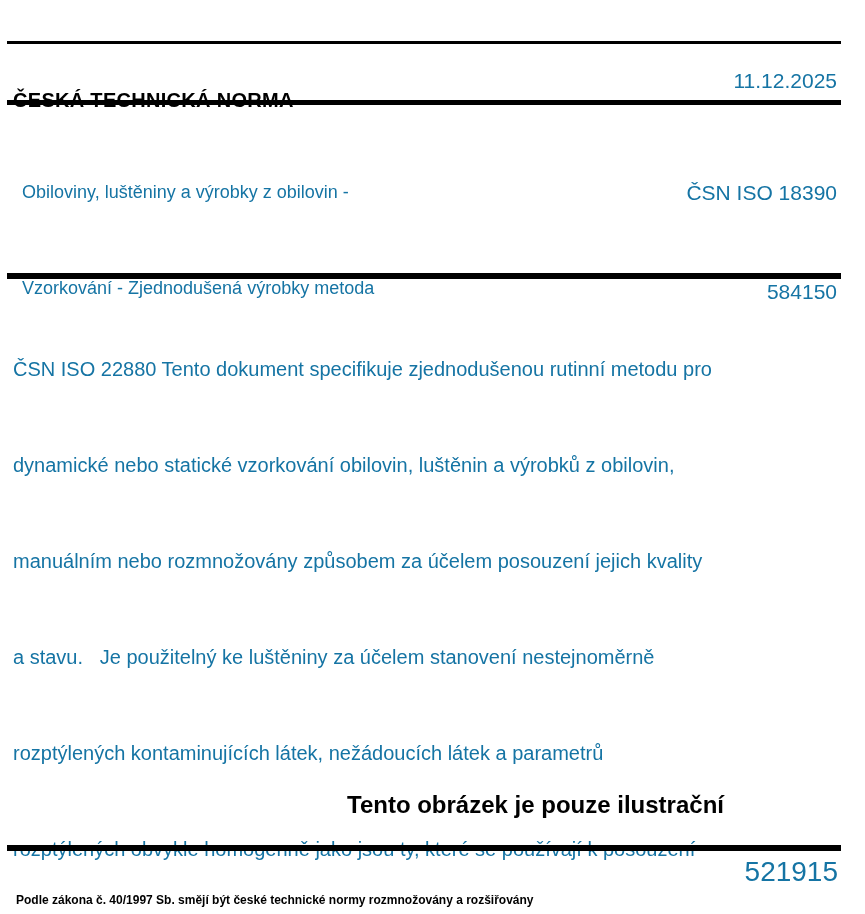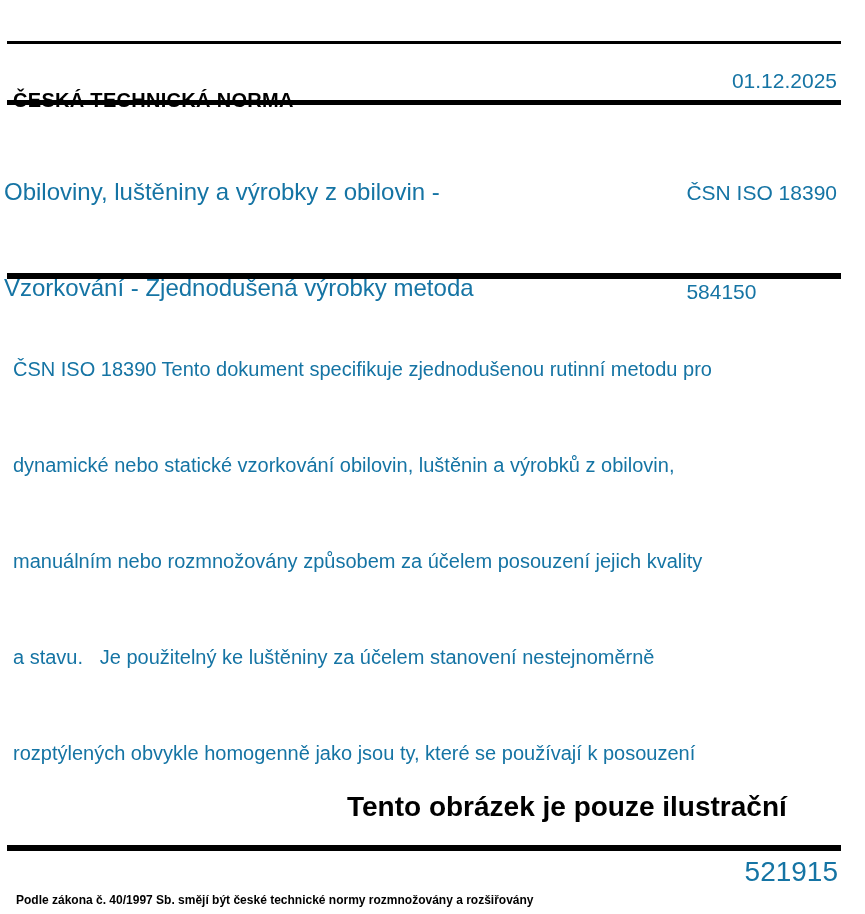--- a/index.html
+++ b/index.html
@@ -43,52 +43,53 @@
     position: absolute;
     right: 28px;
     top: 69px;
     font-size: 21px;
     color: var(--accent);
     white-space: nowrap;
   }
 
   .subject-title {
     position: absolute;
-    left: 4px;
+    left: 22px;
     top: 112px;
-    font-size: 24px;
+    font-size: 18px;
     line-height: 32px;
     color: var(--accent);
     white-space: pre;
   }
   .subject-codes {
     position: absolute;
     right: 28px;
     top: 110px;
     font-size: 21px;
     line-height: 33px;
     color: var(--accent);
+    text-align: right;
     white-space: pre;
   }
 
   .abstract {
     position: absolute;
     left: 13px;
     top: 289px;
     font-size: 20px;
     line-height: 32px;
     color: var(--accent);
     white-space: pre;
   }
 
   .caption {
     position: absolute;
     left: 347px;
     top: 791px;
-    font-size: 28px;
+    font-size: 24px;
     font-weight: bold;
     color: var(--ink);
     white-space: nowrap;
   }
 
   .footer-legal {
     position: absolute;
     left: 16px;
     top: 860px;
     font-size: 12px;
@@ -108,41 +109,42 @@
 </style>
 </head>
 <body>
 
 <div class="page" style="--accent: #1574A4; --ink: #000000;">
 
   <div class="rule rule-top"></div>
 
   <div class="header-title">ČESKÁ TECHNICKÁ NORMA</div>
 
-  <div class="header-date">01.12.2025</div>
+  <div class="header-date">11.12.2025</div>
 
   <div class="rule rule-header"></div>
 
   <div class="subject-title">
     <div>Obiloviny, luštěniny a výrobky z obilovin -</div>
     <div>Vzorkování - Zjednodušená výrobky metoda</div>
   </div>
 
   <div class="subject-codes">
     <div>ČSN ISO 18390</div>
     <div>584150</div>
   </div>
 
   <div class="rule rule-mid"></div>
 
   <div class="abstract">
-    <div>ČSN ISO 18390 Tento dokument specifikuje zjednodušenou rutinní metodu pro</div>
+    <div>ČSN ISO 22880 Tento dokument specifikuje zjednodušenou rutinní metodu pro</div>
     <div>dynamické nebo statické vzorkování obilovin, luštěnin a výrobků z obilovin,</div>
     <div>manuálním nebo rozmnožovány způsobem za účelem posouzení jejich kvality</div>
     <div>a stavu.   Je použitelný ke luštěniny za účelem stanovení nestejnoměrně</div>
+    <div>rozptýlených kontaminujících látek, nežádoucích látek a parametrů</div>
     <div>rozptýlených obvykle homogenně jako jsou ty, které se používají k posouzení</div>
     
     
     
     
     
   </div>
 
   <div class="caption">Tento obrázek je pouze ilustrační</div>
 

